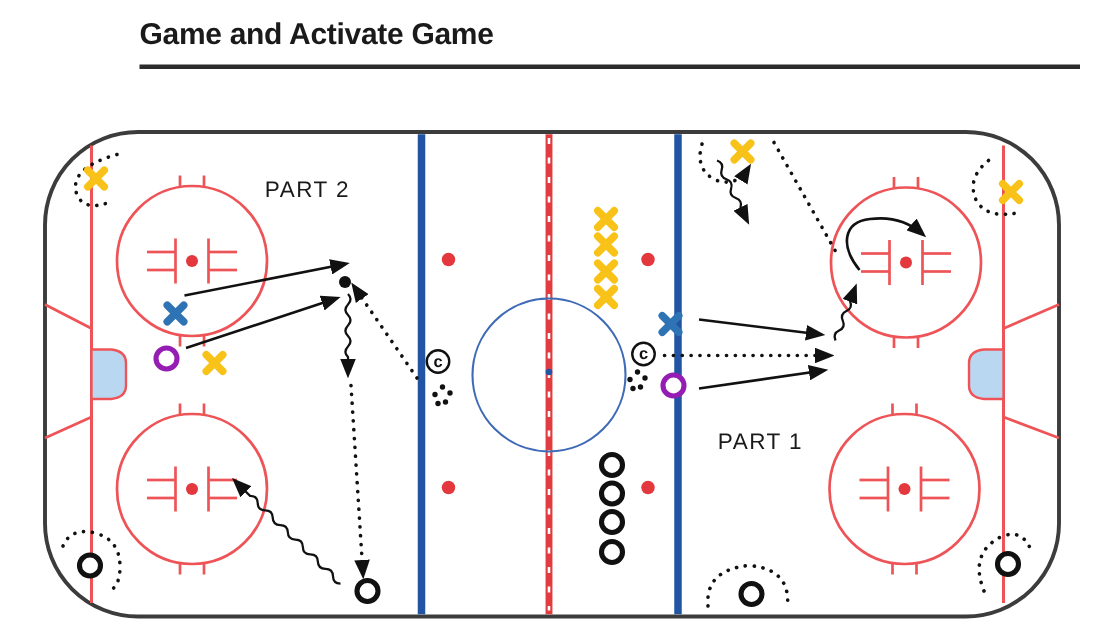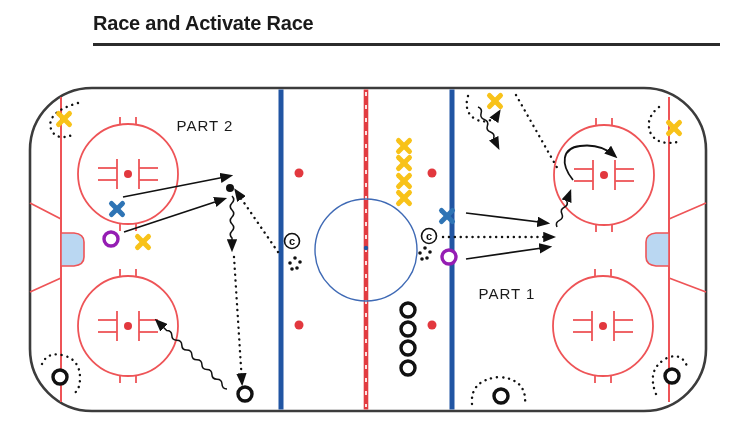--- a/index.html
+++ b/index.html
@@ -9,21 +9,21 @@
   .titlebar h1{margin:0;padding:0 0 8px 0;font-size:20px;font-weight:bold;color:#1a1a1a;
         letter-spacing:-0.2px;border-bottom:3px solid #2b2b2b;}
   svg{position:absolute;left:0;top:0;}
   text{font-family:"Liberation Sans",sans-serif;}
 </style>
 </head>
 <body>
 
 <div class="page">
   <div class="titlebar">
-    <h1>Race and Activate Race</h1>
+    <h1>Game and Activate Game</h1>
   </div>
   <svg id="rink" width="736" height="425" viewBox="0 0 736 425">
     <defs>
       <marker id="arrow" viewBox="0 0 10 8" refX="7.5" refY="4" markerWidth="13" markerHeight="10.5" orient="auto" markerUnits="userSpaceOnUse">
         <path d="M0,0 L10,4 L0,8 Z" fill="#111"></path>
       </marker>
     </defs>
     <g id="rink-base">
         <rect x="30" y="88" width="676" height="323" rx="62" fill="#fff" stroke="#3c3c3c" stroke-width="2.6"></rect>
         <line x1="61" y1="97" x2="61" y2="402" stroke="#ee5457" stroke-width="2"></line>

